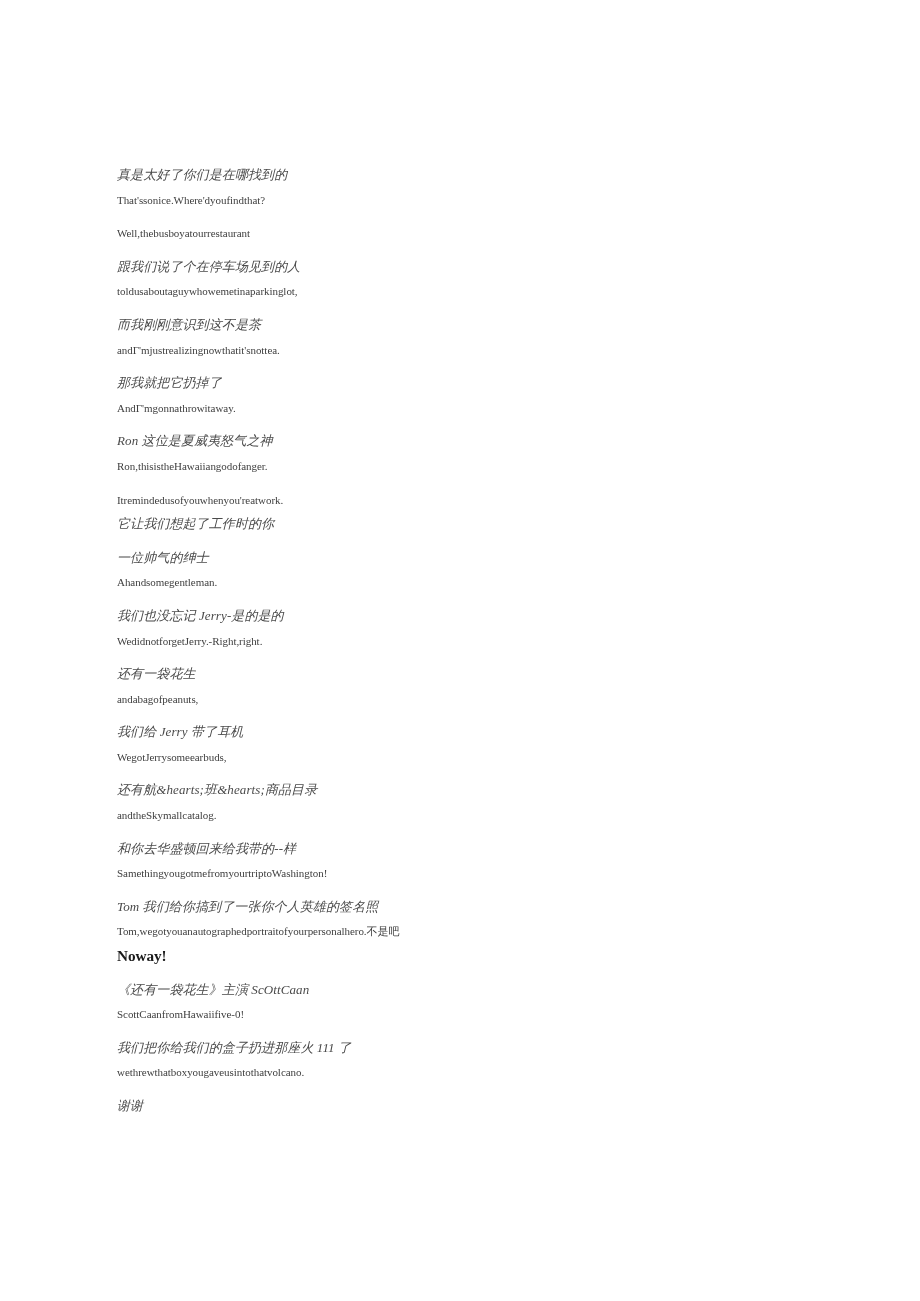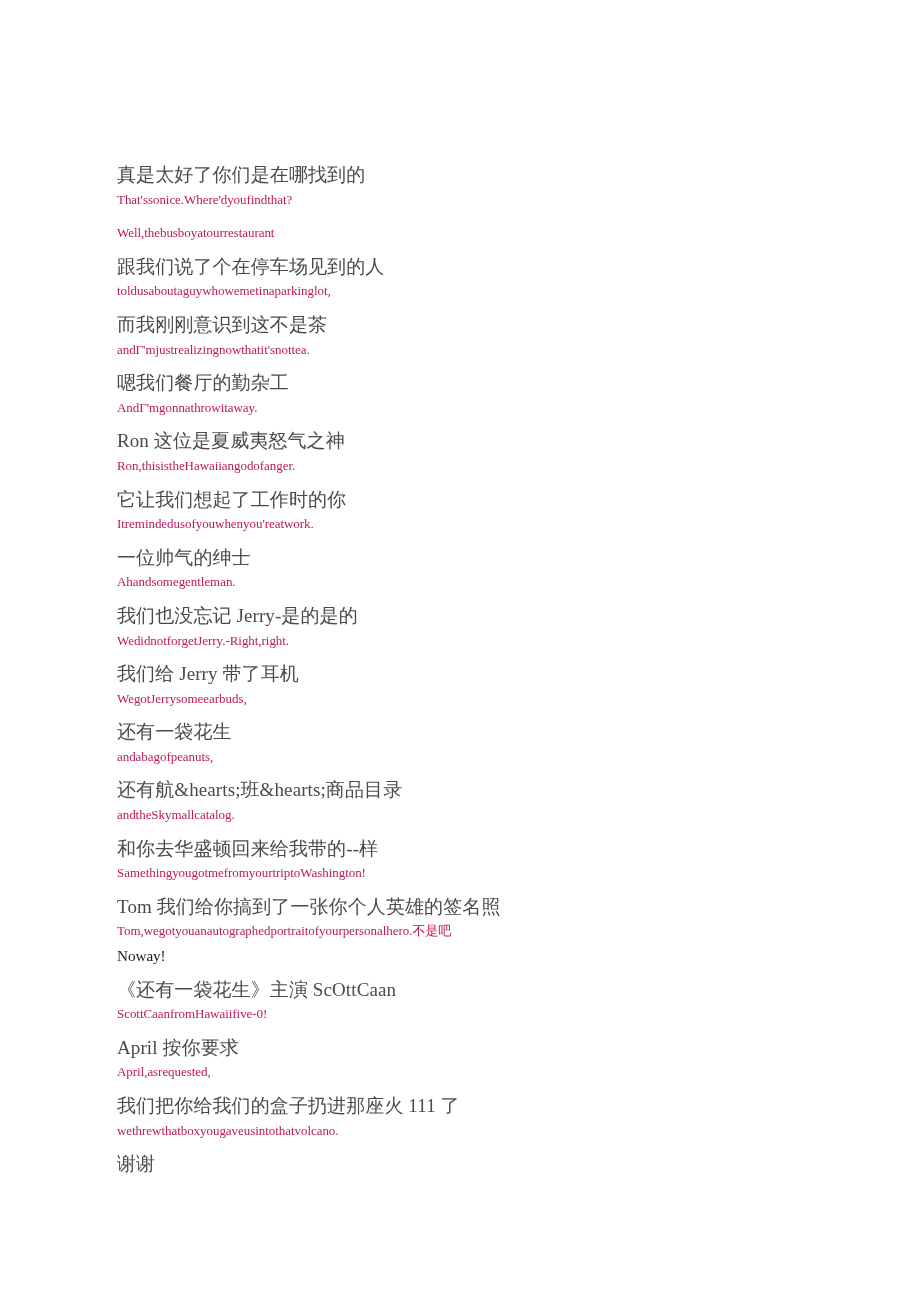--- a/index.html
+++ b/index.html
@@ -42,40 +42,42 @@
 
   .line {
     display: block;
     white-space: pre;
     margin: 0;
     padding: 0;
   }
 
   
   .line.zh {
-    font-size: 19px;
+    font-size: 13px;
     line-height: 24.6px;
     color: #4a4a4a;
     letter-spacing: 0.1px;
+    font-style: italic;
   }
 
   
   .line.en {
-    font-size: 13px;
+    font-size: 11px;
     line-height: 24.6px;
-    color: #be185d;
+    color: #404040;
     letter-spacing: -0.05px;
   }
 
   
   .line.cont {
     font-size: 15.2px;
     line-height: 24.6px;
     color: #1a1a1a;
     letter-spacing: -0.05px;
+    font-weight: bold;
   }
 </style>
 </head>
 <body>
 
 <div id="page">
   <div id="transcript">
 
     <div class="stanza">
       <span class="line zh">真是太好了你们是在哪找到的</span>
@@ -91,52 +93,52 @@
       <span class="line en">toldusaboutaguywhowemetinaparkinglot,</span>
     </div>
 
 
     <div class="stanza">
       <span class="line zh">而我刚刚意识到这不是茶</span>
       <span class="line en">andΓ'mjustrealizingnowthatit'snottea.</span>
     </div>
 
     <div class="stanza">
-      <span class="line zh">嗯我们餐厅的勤杂工</span>
+      <span class="line zh">那我就把它扔掉了</span>
       <span class="line en">AndΓ'mgonnathrowitaway.</span>
     </div>
 
     <div class="stanza">
       <span class="line zh">Ron 这位是夏威夷怒气之神</span>
       <span class="line en">Ron,thisistheHawaiiangodofanger.</span>
     </div>
 
     <div class="stanza">
+      <span class="line en">Itremindedusofyouwhenyou'reatwork.</span>
       <span class="line zh">它让我们想起了工作时的你</span>
-      <span class="line en">Itremindedusofyouwhenyou'reatwork.</span>
     </div>
 
     <div class="stanza">
       <span class="line zh">一位帅气的绅士</span>
       <span class="line en">Ahandsomegentleman.</span>
     </div>
 
     <div class="stanza">
       <span class="line zh">我们也没忘记 Jerry-是的是的</span>
       <span class="line en">WedidnotforgetJerry.-Right,right.</span>
     </div>
 
     <div class="stanza">
-      <span class="line zh">我们给 Jerry 带了耳机</span>
-      <span class="line en">WegotJerrysomeearbuds,</span>
+      <span class="line zh">还有一袋花生</span>
+      <span class="line en">andabagofpeanuts,</span>
     </div>
 
     <div class="stanza">
-      <span class="line zh">还有一袋花生</span>
-      <span class="line en">andabagofpeanuts,</span>
+      <span class="line zh">我们给 Jerry 带了耳机</span>
+      <span class="line en">WegotJerrysomeearbuds,</span>
     </div>
 
     <div class="stanza">
       <span class="line zh">还有航&amp;hearts;班&amp;hearts;商品目录</span>
       <span class="line en">andtheSkymallcatalog.</span>
     </div>
 
     <div class="stanza">
       <span class="line zh">和你去华盛顿回来给我带的--样</span>
       <span class="line en">SamethingyougotmefromyourtriptoWashington!</span>
@@ -146,24 +148,20 @@
       <span class="line zh">Tom 我们给你搞到了一张你个人英雄的签名照</span>
       <span class="line en">Tom,wegotyouanautographedportraitofyourpersonalhero.不是吧</span>
       <span class="line cont">Noway!</span>
     </div>
 
     <div class="stanza">
       <span class="line zh">《还有一袋花生》主演 ScOttCaan</span>
       <span class="line en">ScottCaanfromHawaiifive-0!</span>
     </div>
 
-    <div class="stanza">
-      <span class="line zh">April 按你要求</span>
-      <span class="line en">April,asrequested,</span>
-    </div>
 
     <div class="stanza">
       <span class="line zh">我们把你给我们的盒子扔进那座火 111 了</span>
       <span class="line en">wethrewthatboxyougaveusintothatvolcano.</span>
     </div>
 
     <div class="stanza">
       <span class="line zh">谢谢</span>
     </div>
 

